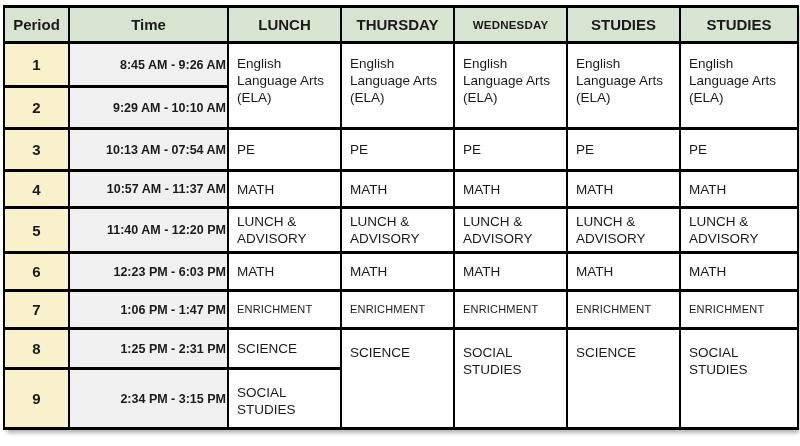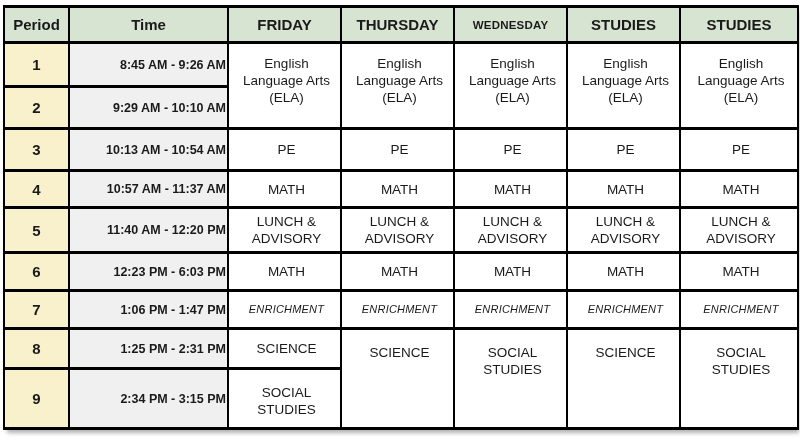--- a/index.html
+++ b/index.html
@@ -74,57 +74,56 @@
     font-weight: bold;
     font-size: 12.5px;
     text-align: right;
     vertical-align: middle;
     white-space: nowrap;
   }
   td.subject-cell {
     background: var(--cell-white);
     font-size: 13.5px;
     line-height: 17px;
-    text-align: center;
+    text-align: left;
     vertical-align: middle;
     padding: 4px 4px 4px 8px;
   }
   td.subject-cell.merged-top {
     vertical-align: top;
     padding-top: 11px;
   }
   td.subject-cell.merged-top-late {
     vertical-align: top;
     padding-top: 14px;
   }
   td.subject-cell.enrichment {
     font-size: 11px;
     letter-spacing: 0.2px;
-    font-style: italic;
   }
 </style>
 </head>
 <body>
 
 <div class="page">
   <table class="schedule-table">
     <colgroup>
       <col class="col-period">
       <col class="col-time">
       <col class="col-day">
       <col class="col-day">
       <col class="col-day">
       <col class="col-day">
       <col class="col-friday">
     </colgroup>
     <thead>
       <tr class="r-head">
         <th>Period</th>
         <th>Time</th>
-        <th>FRIDAY</th>
+        <th>LUNCH</th>
         <th>THURSDAY</th>
         <th class="small-caps-header">WEDNESDAY</th>
         <th>STUDIES</th>
         <th>STUDIES</th>
       </tr>
     </thead>
     <tbody>
       <tr class="r1">
         <td class="period-cell">1</td>
         <td class="time-cell">8:45 AM - 9:26 AM</td>
@@ -133,21 +132,21 @@
         <td class="subject-cell merged-top" rowspan="2">English Language Arts (ELA)</td>
         <td class="subject-cell merged-top" rowspan="2">English Language Arts (ELA)</td>
         <td class="subject-cell merged-top" rowspan="2">English Language Arts (ELA)</td>
       </tr>
       <tr class="r2">
         <td class="period-cell">2</td>
         <td class="time-cell">9:29 AM - 10:10 AM</td>
       </tr>
       <tr class="r3">
         <td class="period-cell">3</td>
-        <td class="time-cell">10:13 AM - 10:54 AM</td>
+        <td class="time-cell">10:13 AM - 07:54 AM</td>
         <td class="subject-cell">PE</td>
         <td class="subject-cell">PE</td>
         <td class="subject-cell">PE</td>
         <td class="subject-cell">PE</td>
         <td class="subject-cell">PE</td>
       </tr>
       <tr class="r4">
         <td class="period-cell">4</td>
         <td class="time-cell">10:57 AM - 11:37 AM</td>
         <td class="subject-cell">MATH</td>

